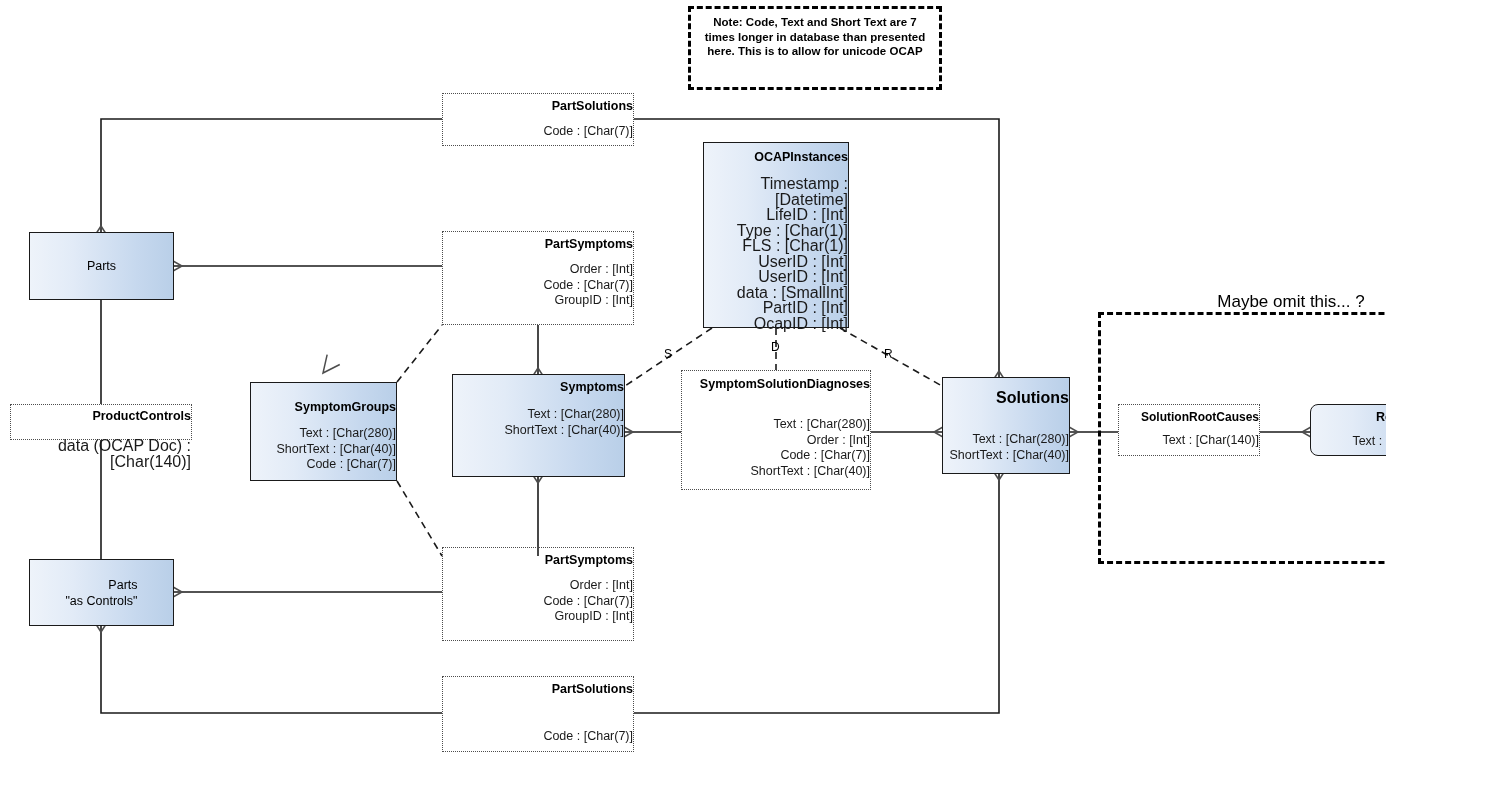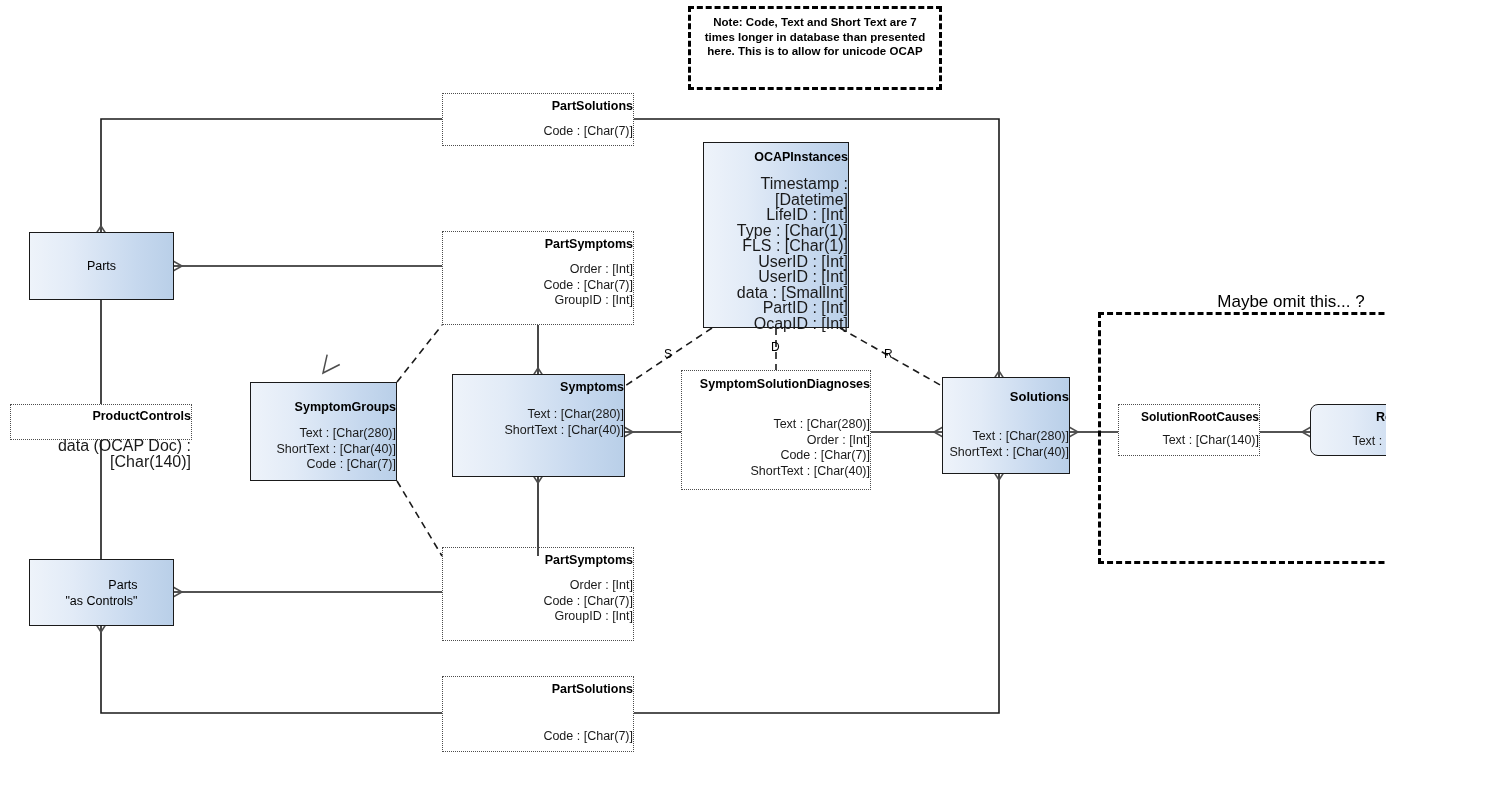--- a/index.html
+++ b/index.html
@@ -192,21 +192,21 @@
     <div class="ename" style="font-size:12.5px;">SymptomSolutionDiagnoses</div>
     <div class="attrs" style="font-size:12.5px;margin-top:26px;">
       <div class="attr">Text : [Char(280)]</div>
       <div class="attr">Order : [Int]</div>
       <div class="attr">Code : [Char(7)]</div>
       <div class="attr">ShortText : [Char(40)]</div>
     </div>
   </div>
 
   <div class="entity solid" style="left:942px;top:377px;width:128px;height:97px;padding-top:11px;">
-    <div class="ename" style="font-size:13px;">Solutions</div>
+    <div class="ename" style="font-size:16px;">Solutions</div>
     <div class="attrs" style="font-size:12.5px;margin-top:25px;">
       <div class="attr">Text : [Char(280)]</div>
       <div class="attr">ShortText : [Char(40)]</div>
     </div>
   </div>
 
   <div class="entity dotted" style="left:1118px;top:404px;width:142px;height:52px;padding-top:5px;">
     <div class="ename" style="font-size:12px;">SolutionRootCauses</div>
     <div class="attrs" style="font-size:12.5px;margin-top:9px;">
       <div class="attr">Text : [Char(140)]</div>

